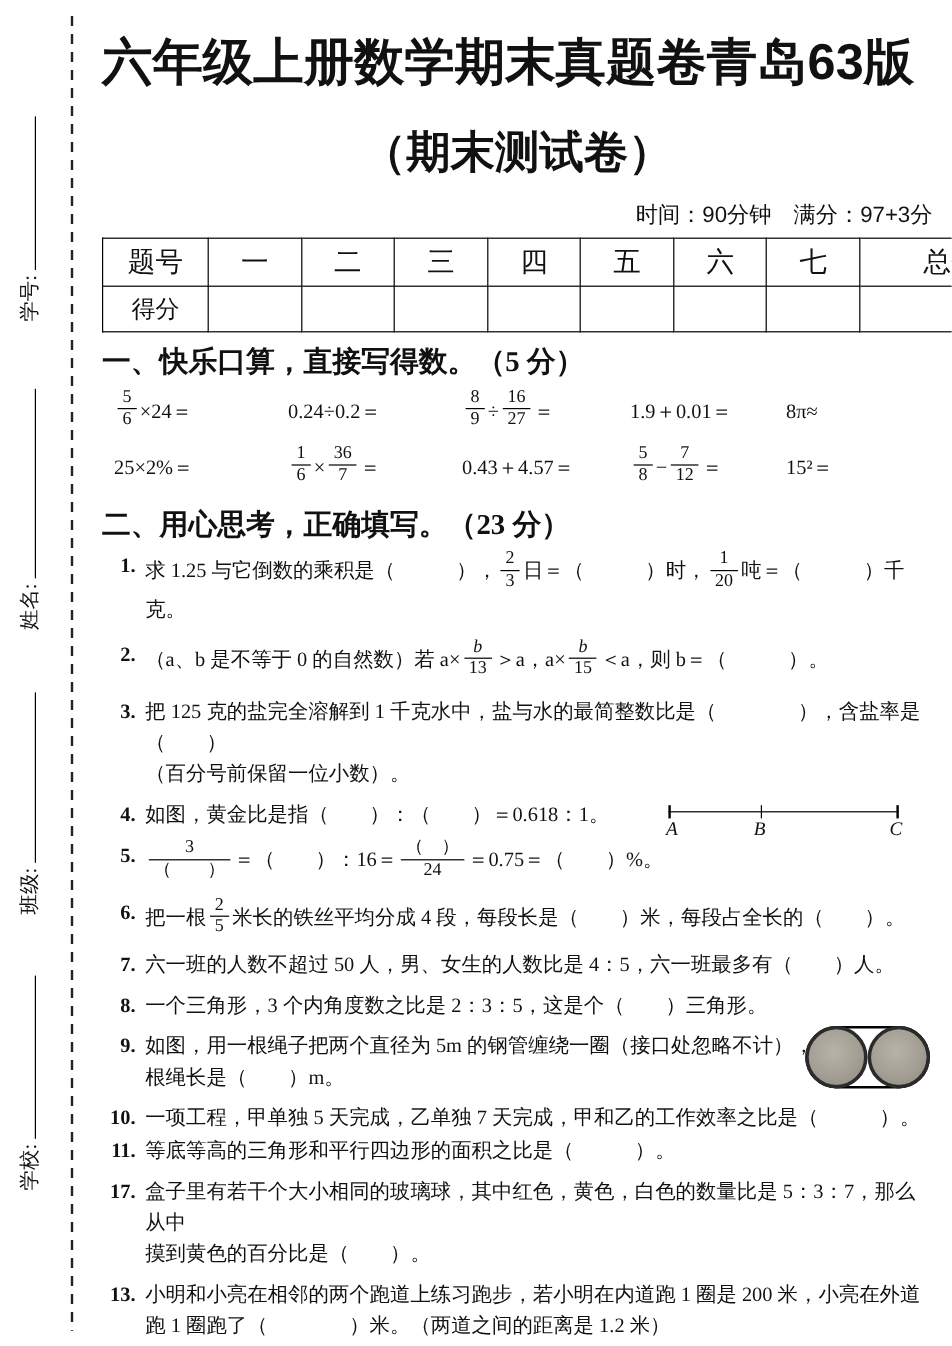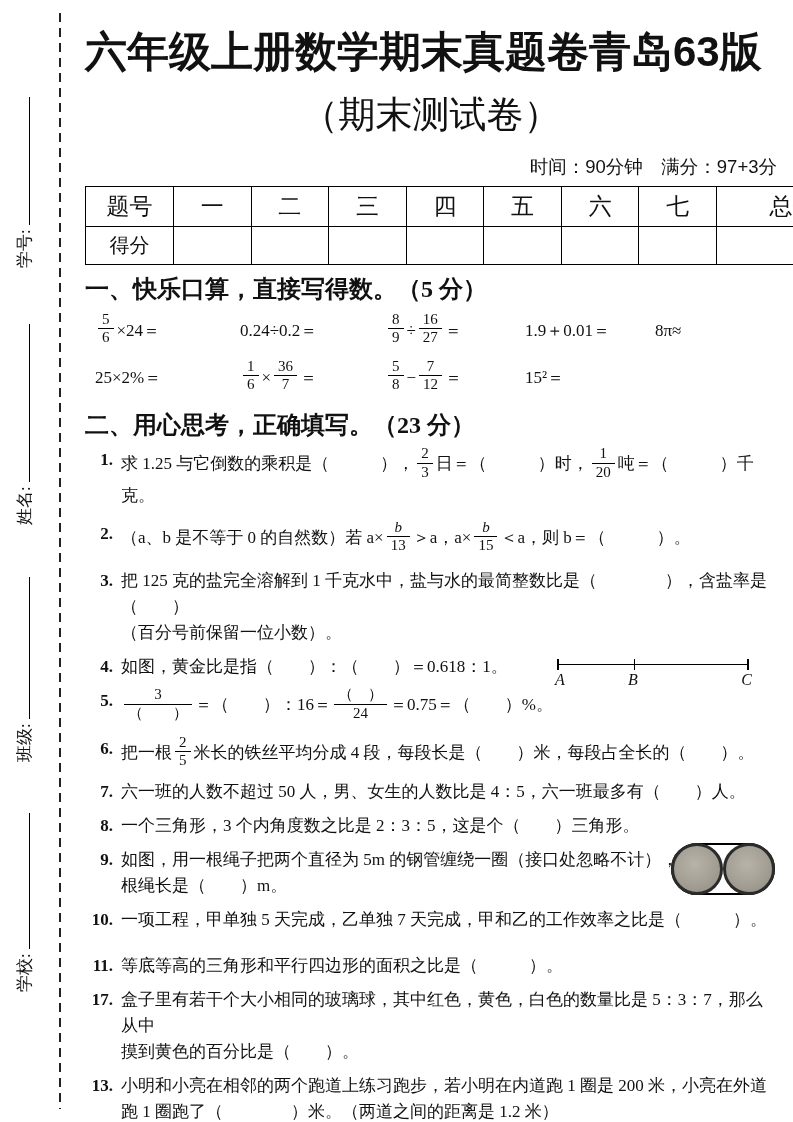--- a/index.html
+++ b/index.html
@@ -12,22 +12,22 @@
 
   
   .side-item { position:absolute; left:13px; transform-origin:0 0; transform:rotate(-90deg);
     white-space:nowrap; font-size:17px; }
   .blank-line { display:inline-block; height:13px; border-bottom:1.7px solid #000; margin-left:4px; }
 
   .content { position:absolute; left:85px; top:0; width:700px; padding:28px 8px 0 0; }
 
   .title { font-family:"Liberation Sans", sans-serif; font-weight:700; font-size:42px;
     line-height:1.15; text-align:left; letter-spacing:0; }
-  .subtitle { font-family:"Liberation Sans", sans-serif; font-weight:400; font-size:37px;
-    text-align:center; margin-top:14px; }
+  .subtitle { font-family:"Liberation Sans", sans-serif; font-weight:700; font-size:37px;
+    text-align:center; margin-top:26px; }
   .meta { font-family:"Liberation Sans", sans-serif; font-size:18.5px; text-align:right; margin-top:14px; }
 
   table.score { border-collapse:collapse; width:784px; margin-top:7px; }
   table.score th, table.score td { border:1.8px solid #000; text-align:center; font-weight:400; }
   table.score .hrow th { height:40px; font-size:23px; }
   table.score .srow th, table.score .srow td { height:38px; font-size:20px; }
   table.score th.first { width:88px; }
 
   .sec-head { font-size:24px; font-weight:700; margin-top:8px; }
 
@@ -37,21 +37,21 @@
 
   .frac { display:inline-block; vertical-align:middle; text-align:center; line-height:1.15;
     margin:0 3px; transform:translateY(-2px); }
   .fnum { display:block; font-size:15px; padding:0 4px; }
   .fden { display:block; font-size:15px; padding:0 4px; border-top:1.5px solid #000; }
 
   .questions { margin-top:6px; }
   .q { position:relative; display:flex; align-items:flex-start; margin-bottom:8px;
     font-size:17px; line-height:26px; }
   .q.tallq { margin-bottom:12px; }
-  .q.mb12 { margin-bottom:20px; }
+  .q.mb12 { margin-bottom:1px; }
   .q.mb14 { margin-bottom:26px; }
   .qnum { flex:0 0 36px; text-align:right; padding-right:8px; font-weight:700; }
   .qbody { flex:1; }
   .q2 .fnum { font-style:italic; }
 
   
   .seg { position:absolute; right:28px; top:2px; width:192px; height:30px; }
   .seg-line { position:absolute; left:0; right:0; top:8px; border-top:1.6px solid #000; }
   .seg-tick { position:absolute; top:3px; width:1.6px; height:11px; background:#000; }
   .seg-tick.ta { left:0; } .seg-tick.tb { left:40%; } .seg-tick.tc { right:0; }
@@ -160,20 +160,23 @@
             <span class="fden">6</span>
           </span>
           <span>×</span>
           <span class="frac">
             <span class="fnum">36</span>
             <span class="fden">7</span>
           </span>
           <span>＝</span>
       </div>
       <div class="oral-cell">
+        <span>0.43＋4.57＝</span>
+      </div>
+      <div class="oral-cell">
         <span class="frac">
             <span class="fnum">5</span>
             <span class="fden">8</span>
           </span>
           <span>−</span>
           <span class="frac">
             <span class="fnum">7</span>
             <span class="fden">12</span>
           </span>
           <span>＝</span>

